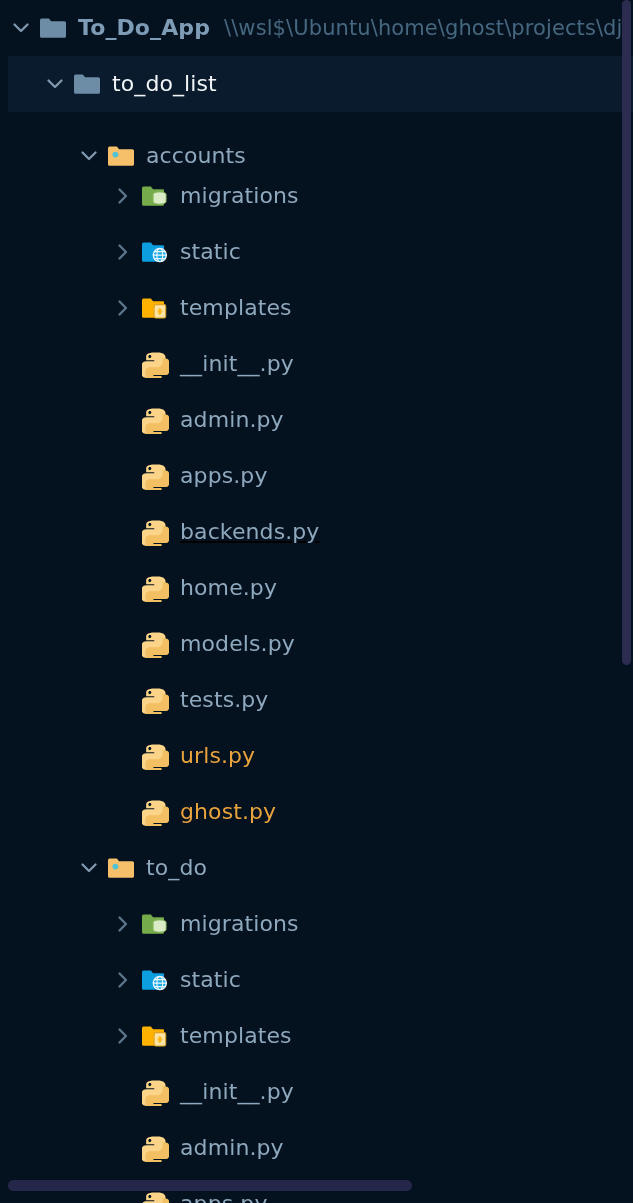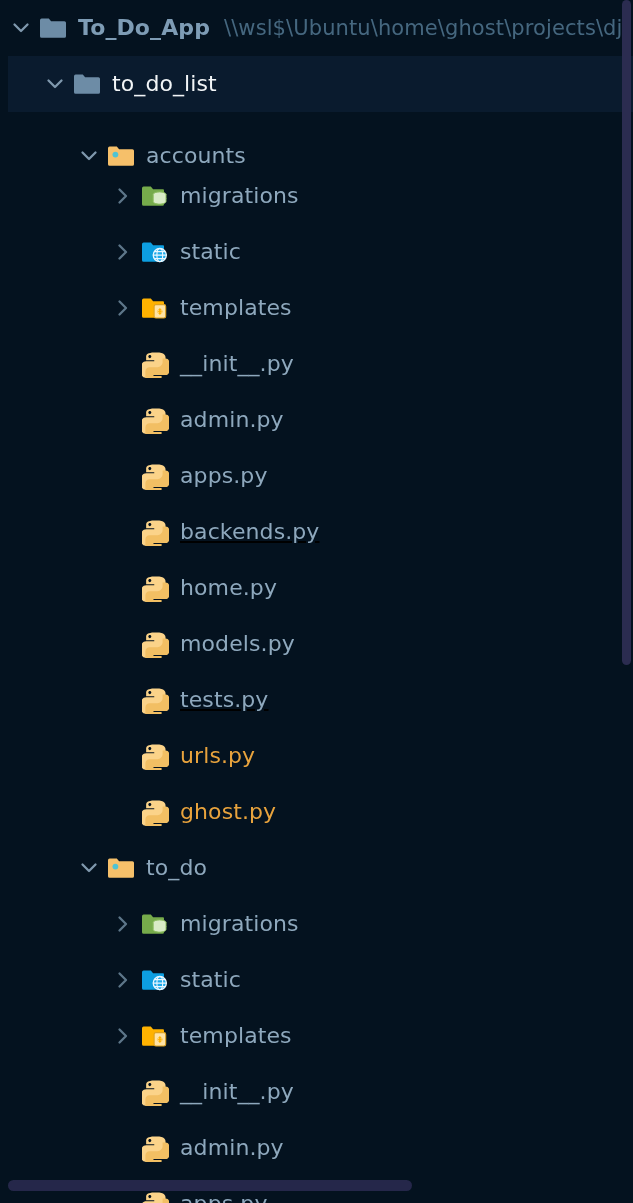--- a/index.html
+++ b/index.html
@@ -246,21 +246,21 @@
         <span class="ico">
     <svg width="27" height="27" viewBox="0 0 27 27">
       <path d="M13.3 1.2c-1.9 0-3.6.17-5.1.47-4.4.78-5.2 2.4-5.2 5.4v4h10.4v1.3H3.1c-3 0-5.7 1.82-6.5 5.27-.98 3.95-1.02 6.42 0 10.55.78 3.07 2.54 5.27 5.56 5.27h3.6v-4.8c0-3.44 2.97-6.47 6.5-6.47h10.4c2.9 0 5.2-2.38 5.2-5.3V7.07c0-2.83-2.38-4.95-5.2-5.42-1.78-.3-3.63-.45-5.36-.45ZM7.7 4.4c1.08 0 1.96.9 1.96 2s-.88 1.98-1.96 1.98S5.75 7.5 5.75 6.4 6.62 4.4 7.7 4.4Z" transform="translate(1.8 0.6) scale(0.78)" fill="#fbd389"></path>
       <path d="M27.7 12.4v4.67c0 3.58-3.04 6.6-6.5 6.6H10.8c-2.85 0-5.2 2.44-5.2 5.3v9.93c0 2.83 2.46 4.49 5.2 5.3 3.29.97 6.44 1.14 10.4 0 2.62-.76 5.2-2.29 5.2-5.3v-4h-10.4v-1.3h15.6c3.02 0 4.15-2.11 5.2-5.27 1.09-3.26 1.04-6.39 0-10.55-.75-3-2.17-5.27-5.2-5.27h-3.9Zm-5.85 25.1c1.08 0 1.96.88 1.96 1.98s-.88 2-1.96 2-1.96-.9-1.96-2 .88-1.98 1.96-1.98Z" transform="translate(-1.0 -2.2) scale(0.78)" fill="#f2bf63"></path>
     </svg>
         </span>
         <span class="label">models.py</span>
       </div>
     </div>
     <div class="row" style="top: 672px;">
-      <div class="rowinner" style="margin-left: 108px; text-decoration: underline;">
+      <div class="rowinner" style="margin-left: 108px;">
         <span class="twisty empty">
           <svg width="22" height="22" viewBox="0 0 22 22"></svg>
         </span>
         <span class="ico">
     <svg width="27" height="27" viewBox="0 0 27 27">
       <path d="M13.3 1.2c-1.9 0-3.6.17-5.1.47-4.4.78-5.2 2.4-5.2 5.4v4h10.4v1.3H3.1c-3 0-5.7 1.82-6.5 5.27-.98 3.95-1.02 6.42 0 10.55.78 3.07 2.54 5.27 5.56 5.27h3.6v-4.8c0-3.44 2.97-6.47 6.5-6.47h10.4c2.9 0 5.2-2.38 5.2-5.3V7.07c0-2.83-2.38-4.95-5.2-5.42-1.78-.3-3.63-.45-5.36-.45ZM7.7 4.4c1.08 0 1.96.9 1.96 2s-.88 1.98-1.96 1.98S5.75 7.5 5.75 6.4 6.62 4.4 7.7 4.4Z" transform="translate(1.8 0.6) scale(0.78)" fill="#fbd389"></path>
       <path d="M27.7 12.4v4.67c0 3.58-3.04 6.6-6.5 6.6H10.8c-2.85 0-5.2 2.44-5.2 5.3v9.93c0 2.83 2.46 4.49 5.2 5.3 3.29.97 6.44 1.14 10.4 0 2.62-.76 5.2-2.29 5.2-5.3v-4h-10.4v-1.3h15.6c3.02 0 4.15-2.11 5.2-5.27 1.09-3.26 1.04-6.39 0-10.55-.75-3-2.17-5.27-5.2-5.27h-3.9Zm-5.85 25.1c1.08 0 1.96.88 1.96 1.98s-.88 2-1.96 2-1.96-.9-1.96-2 .88-1.98 1.96-1.98Z" transform="translate(-1.0 -2.2) scale(0.78)" fill="#f2bf63"></path>
     </svg>
         </span>
         <span class="label">tests.py</span>

